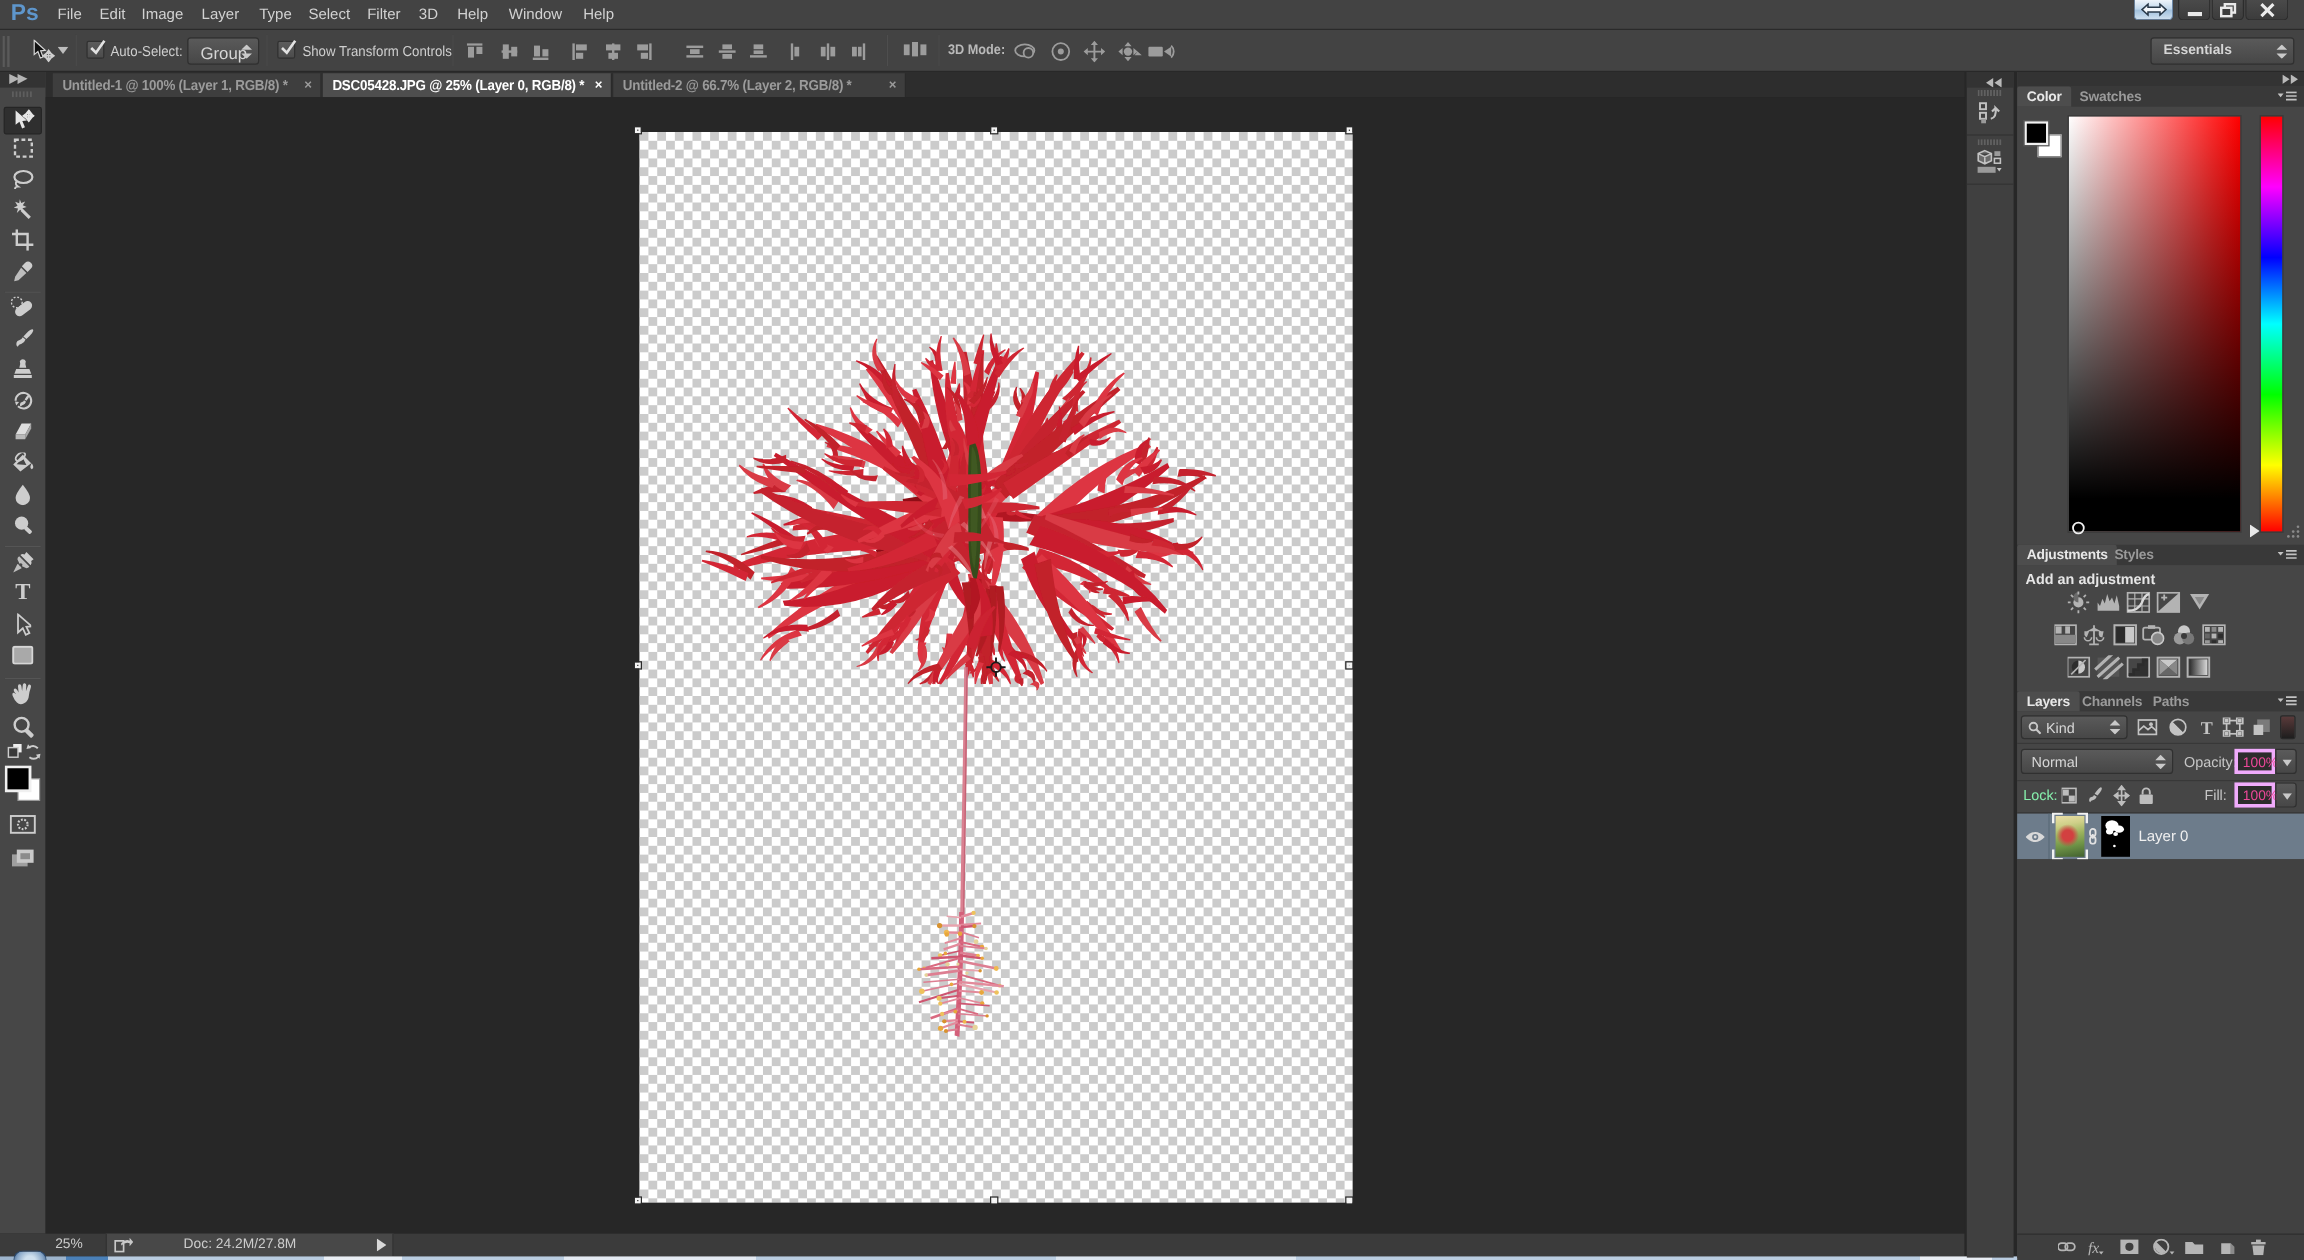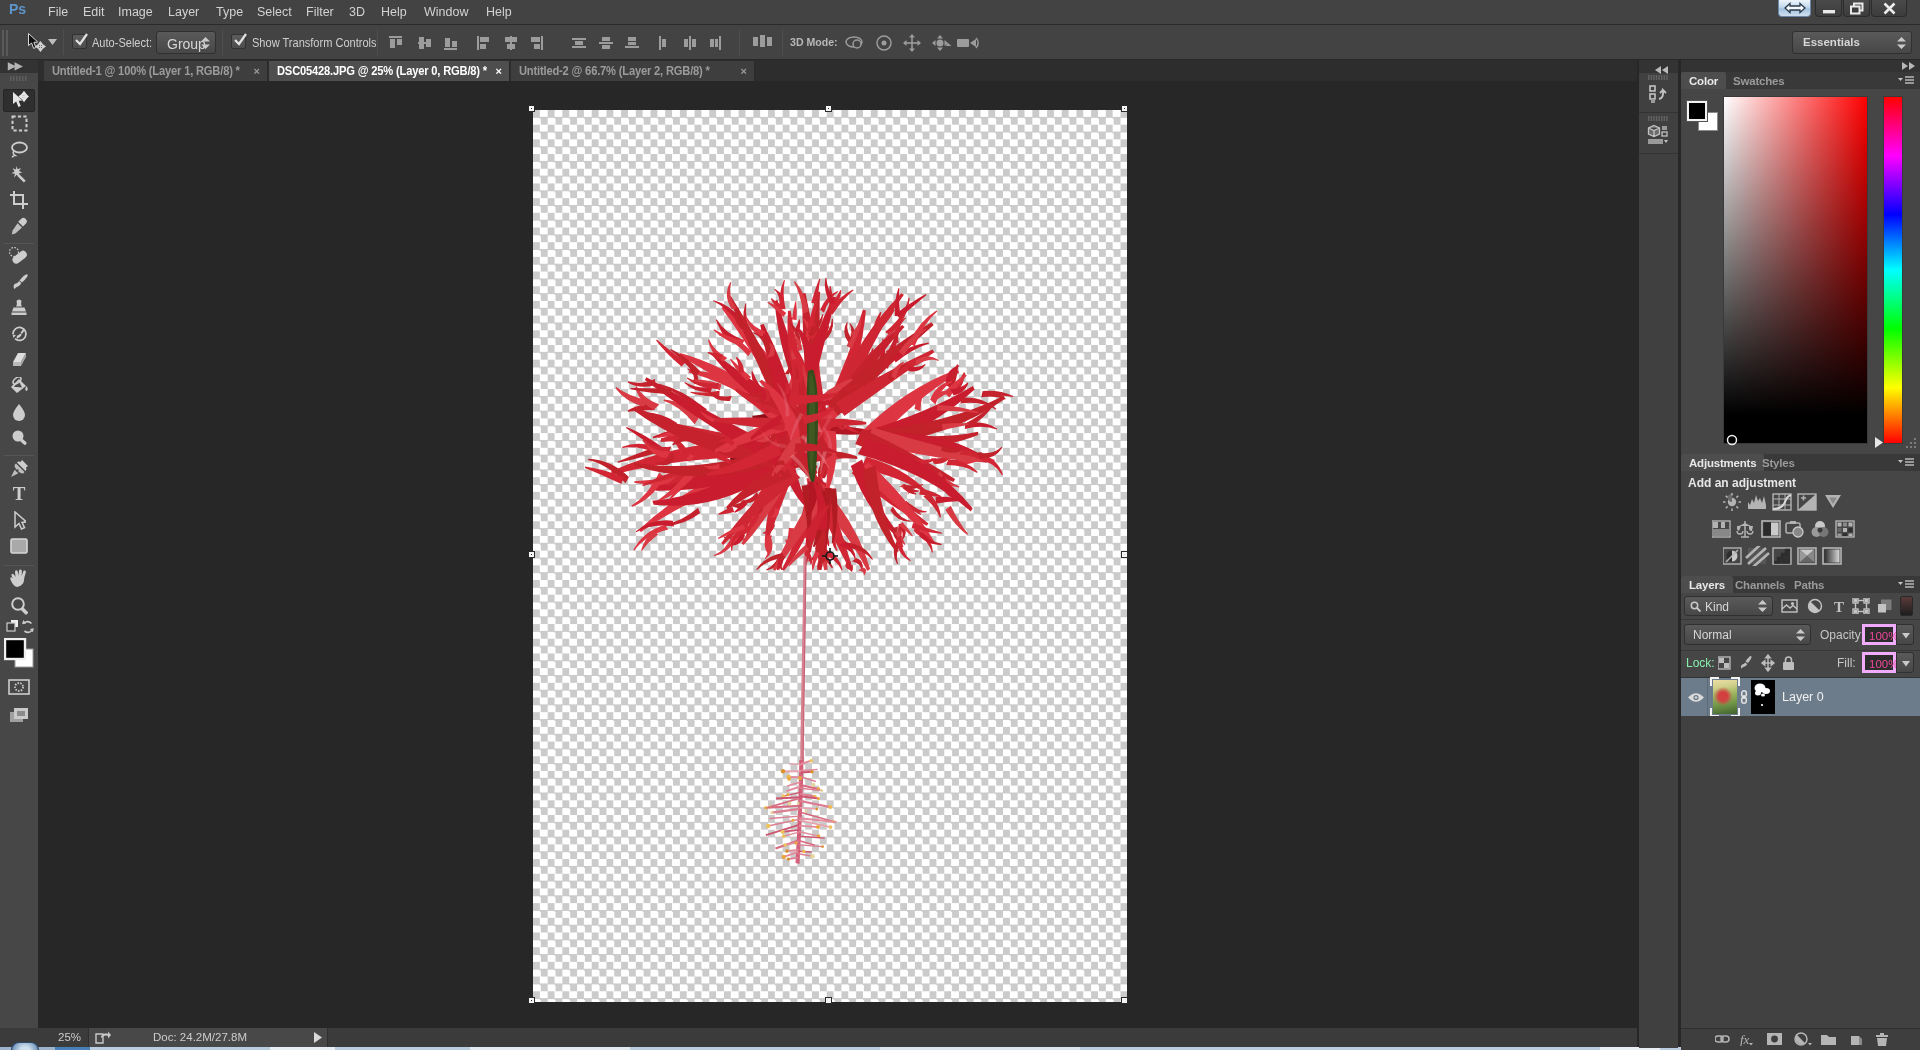--- a/index.html
+++ b/index.html
@@ -4,21 +4,21 @@
 <style>
   * { margin:0; padding:0; box-sizing:border-box; }
   html,body { width:1920px; height:1050px; overflow:hidden; background:#272727;
     font-family:"Liberation Sans", sans-serif; }
   .abs { position:absolute; }
   #app { position:relative; width:1920px; height:1050px; }
 
   
   #menubar { position:absolute; left:0; top:0; width:1920px; height:25px;
     background:#434343; border-bottom:1px solid #2a2a2a; color:#d9d9d9; }
-  #menubar .ps { position:absolute; left:9px; top:1px; font-size:14px; font-weight:bold;
+  #menubar .ps { position:absolute; left:9px; top:1px; font-size:19px; font-weight:bold;
     color:#5e96cc; letter-spacing:0px; }
   #menubar .mi { position:absolute; top:5px; font-size:12.5px; color:#d2d2d2; }
 
   
   .winbtn { position:absolute; top:0px; height:17px; border-radius:0 0 4px 4px;
     background:linear-gradient(#4a4a4a,#3c3c3c); border:1px solid #2c2c2c; border-top:none; }
   .winbtn svg { display:block; margin:auto; }
 
   
   #optbar { position:absolute; left:0; top:25px; width:1920px; height:35px;
@@ -974,21 +974,21 @@
     <g stroke="#1a1a1a" stroke-width="1.6">
           <line x1="9" y1="1" x2="9" y2="5"></line>
           <line x1="9" y1="13" x2="9" y2="17"></line>
           <line x1="1" y1="9" x2="5" y2="9"></line>
           <line x1="13" y1="9" x2="17" y2="9"></line>
         </g>
   </svg>
 </div>
 
 <div id="statusbar">
-  <span style="position:absolute;left:46px;top:3px;margin-left:12px;">25%</span>
+  <span style="position:absolute;left:46px;top:3px;">25%</span>
   <div id="docinfo">
     <svg width="16" height="13" style="position:absolute;left:6px;top:3px" viewBox="0 0 16 13">
           <path d="M1 3 H8 V12 H1 Z" fill="none" stroke="#c9c9c9" stroke-width="1.4"></path>
           <path d="M6 5 q4 -4 7 -2 l0 -2.5 L16 4 l-3 3.5 l0 -2.5 q-3 -1.5 -7 2z" fill="#c9c9c9"></path>
         </svg>
     <span style="position:absolute;left:64px;top:3px;">Doc: 24.2M/27.8M</span>
     <svg width="8" height="11" style="position:absolute;right:5px;top:4px">
           <path d="M0 0 L8 5.5 L0 11 Z" fill="#d9d9d9"></path>
         </svg>
   </div>

